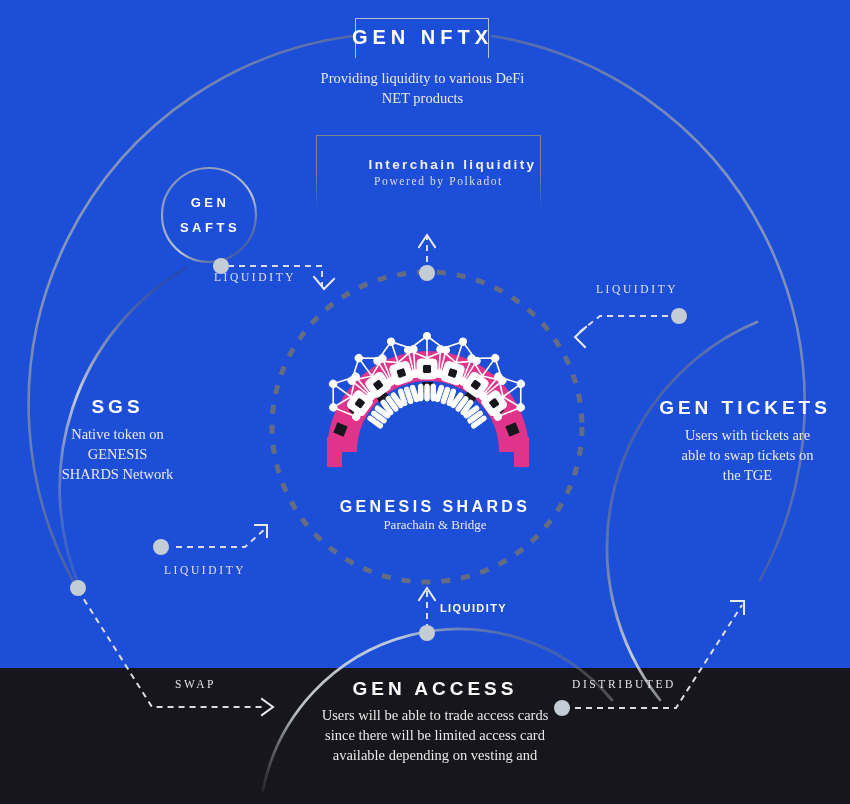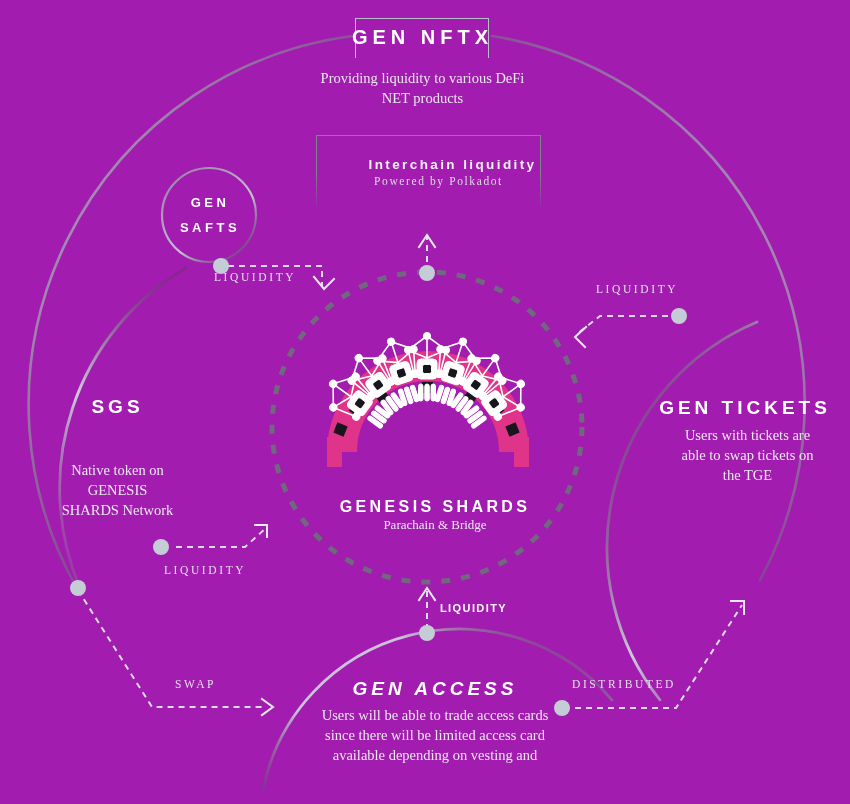--- a/index.html
+++ b/index.html
@@ -2,21 +2,21 @@
 <html><head>
 <meta charset="utf-8">
 <title>Genesis Shards Ecosystem Diagram</title>
 <style>
   html,body{margin:0;padding:0;background:#16161c;}
   body{
     font-family:"Liberation Sans", sans-serif;
     width:850px;height:804px;overflow:hidden;position:relative;
     color:#fff;
   }
-  #stage{position:relative;width:850px;height:804px;background:#a21caf;}
+  #stage{position:relative;width:850px;height:668px;background:#1d4ed8;}
   svg.layer{position:absolute;left:0;top:0;width:850px;height:804px;pointer-events:none;}
 
   .lbl{position:absolute;text-align:center;}
 
   .node-title{
     font-family:"Liberation Sans", sans-serif;
     font-weight:700;
     letter-spacing:4px;
     color:#ffffff;
     font-size:19px;
@@ -76,26 +76,26 @@
     font-size:11.5px;letter-spacing:1.6px;color:#dcdce1;
   }
   #gs-title{position:absolute;left:330px;top:494px;width:210px;
     font-size:16px;letter-spacing:3.4px;}
   #gs-sub{position:absolute;left:330px;top:515px;width:210px;font-size:13px;}
 
   
   #safts-title{position:absolute;left:155px;top:190px;width:110px;}
   
   #sgs-title{position:absolute;left:30px;top:394px;width:175px;}
-  #sgs-desc{position:absolute;left:20px;top:424px;width:195px;margin-top:36px;}
+  #sgs-desc{position:absolute;left:20px;top:424px;width:195px;}
   
   #tickets-title{position:absolute;left:645px;top:395px;width:200px;}
   #tickets-desc{position:absolute;left:655px;top:425px;width:185px;}
   
-  #access-title{position:absolute;left:320px;top:676px;width:230px;font-style:italic;}
+  #access-title{position:absolute;left:320px;top:676px;width:230px;}
   #access-desc{position:absolute;left:305px;top:705px;width:260px;}
 
   
   #lb-liq-safts{position:absolute;left:214px;top:271px;}
   #lb-liq-tickets{position:absolute;left:596px;top:283px;}
   #lb-liq-sgs{position:absolute;left:164px;top:564px;}
   #lb-liq-access{position:absolute;left:440px;top:602px;}
   #lb-swap{position:absolute;left:175px;top:678px;}
   #lb-distributed{position:absolute;left:572px;top:678px;}
 </style>

